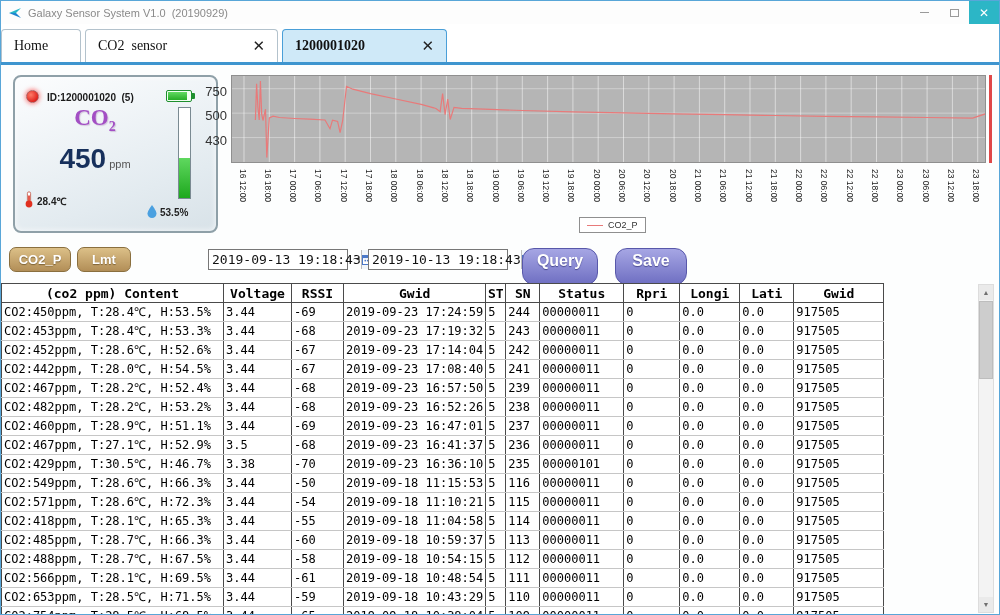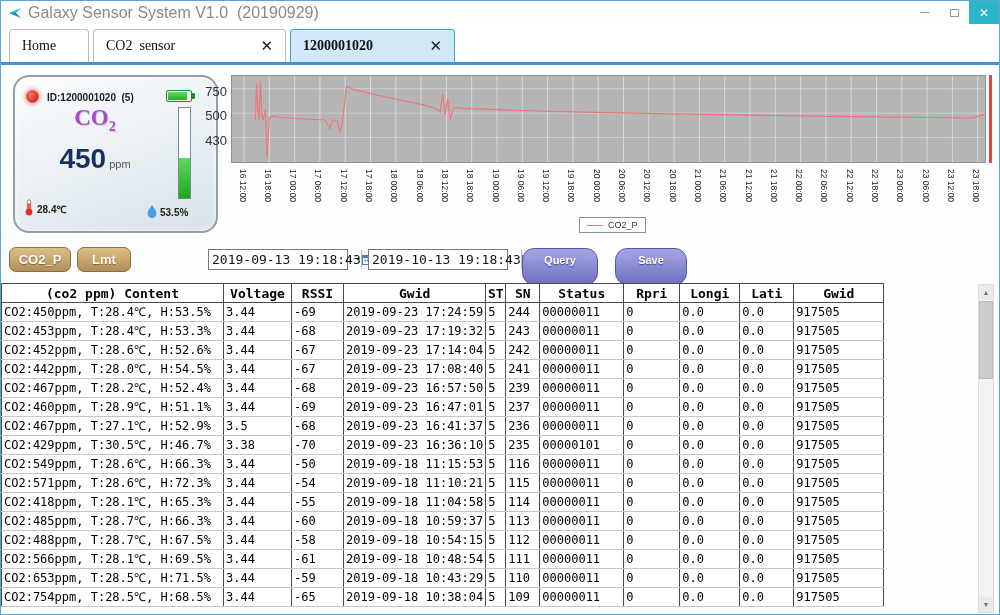--- a/index.html
+++ b/index.html
@@ -4,51 +4,51 @@
 <style>
   * { margin:0; padding:0; box-sizing:border-box; }
   html,body { width:1000px; height:615px; }
   body { font-family:"Liberation Sans",sans-serif; background:#fff; overflow:hidden; }
 
   .window { position:relative; width:1000px; height:615px; border:1px solid #58a6d8; background:#fdfefe; overflow:hidden; }
 
   
   .titlebar { height:23px; display:flex; align-items:center; background:#fdfdfd; }
   .logo { margin:0 6px 0 7px; display:flex; }
-  .title { font-size:16px; color:#8a8a8a; white-space:pre;text-align:center; }
+  .title { font-size:11px; color:#8a8a8a; white-space:pre;text-align:center; }
   .tb-spacer { flex:1; }
   .tb-btn { width:30px; height:23px; display:flex; align-items:center; justify-content:center; color:#9a9a9a; font-size:11px; cursor:default; }
   .tb-min-glyph { width:9px; height:1px; background:#9a9a9a; }
   .tb-max-glyph { width:9px; height:8px; border:1px solid #9a9a9a; }
   .tb-close { background:#2cb6c6; color:#fff; font-size:12px; }
 
   
-  .tabbar { height:41px; display:flex; align-items:flex-end; padding-left:8px; gap:4px; background:#fff; border-bottom:3px solid #3e95cf; }
+  .tabbar { height:41px; display:flex; align-items:flex-end; gap:4px; background:#fff; border-bottom:3px solid #3e95cf; }
   .tab { height:33px; display:flex; align-items:center; justify-content:space-between; padding:0 12px; border:1px solid #b3c2cc; border-bottom:none; border-radius:4px 4px 0 0; background:#fff; font-family:"Liberation Serif","DejaVu Serif",serif; font-size:14px; color:#111; cursor:default; }
   .tab:nth-child(1) { min-width:80px; }
   .tab:nth-child(2) { min-width:193px; }
   .tab:nth-child(3) { min-width:165px; }
   .tab.active { background:#cfe9f8; border-color:#4a9fd8; font-weight:bold; }
   .tab-label { white-space:pre; }
   .tab-close { font-size:15px; font-weight:normal; color:#222; padding-left:10px; }
 
   
-  .device-card { position:absolute; left:12px; top:74px; width:205px; height:158px; border:2px solid #8fa0a8; border-radius:16px; background:linear-gradient(160deg,#fcfdfe 0%,#e3ebf0 70%,#d8e2e8 100%); box-shadow:inset 0 0 6px rgba(255,255,255,.8); }
+  .device-card { position:absolute; left:12px; top:74px; width:205px; height:158px; border:2px solid #8fa0a8; border-radius:8px; background:linear-gradient(160deg,#fcfdfe 0%,#e3ebf0 70%,#d8e2e8 100%); box-shadow:inset 0 0 6px rgba(255,255,255,.8); }
   .led { position:absolute; left:11px; top:13px; width:13px; height:13px; border-radius:50%; border:1px solid #b06060; background:radial-gradient(circle at 35% 35%, #ff7a66, #d10000); box-shadow:0 0 4px 1px rgba(255,40,40,.55); }
   .device-id { position:absolute; left:32px; top:15px; font-size:10px; font-weight:bold; color:#1a1a1a; white-space:pre; }
   .battery { position:absolute; left:151px; top:13px; width:26px; height:12px; border:1px solid #1e8f2e; border-radius:2px; background:#f2fff2; padding:1px; }
   .battery::after { content:""; position:absolute; right:-4px; top:2px; width:3px; height:6px; background:#1e8f2e; border-radius:0 1px 1px 0; }
   .battery-fill { display:block; height:100%; width:86%; background:linear-gradient(#62da62,#27ad27); }
   .gas-label { position:absolute; left:0; top:28px; width:160px; text-align:center; font-family:"Liberation Serif","DejaVu Serif",serif; font-weight:bold; font-size:23px; color:#a34fc4; text-shadow:1px 1px 1px rgba(120,60,140,.25); }
   .gas-label sub { font-size:14px; }
   .gas-value { position:absolute; left:0; top:66px; width:160px; text-align:center; font-weight:bold; font-size:28px; color:#17305c; }
   .gas-unit { font-size:11px; font-weight:normal; color:#555; margin-left:3px; }
   .gauge { position:absolute; left:163px; top:30px; width:13px; height:92px; border:1px solid #7a8a92; background:#fff; }
   .gauge-fill { position:absolute; bottom:0; left:0; right:0; height:44%; background:linear-gradient(#5fd85f,#1ea81e); }
-  .temp-row { position:absolute; left:9px; top:122px; display:flex; align-items:center; gap:3px; font-size:10px; font-weight:bold; color:#222; }
+  .temp-row { position:absolute; left:9px; top:114px; display:flex; align-items:center; gap:3px; font-size:10px; font-weight:bold; color:#222; }
   .hum-row { position:absolute; left:132px; top:128px; display:flex; align-items:center; gap:3px; font-size:10px; font-weight:bold; color:#222; }
 
   
   .chart-ylabels { position:absolute; left:196px; top:74px; width:32px; height:88px; }
   .ytick { position:absolute; right:2px; font-size:13px; color:#333; }
   .chart-plot { position:absolute; left:230px; top:74px; width:755px; height:88px; background:#b5b5b5; border:1px solid #8f8f8f; }
   .chart-redbar { position:absolute; left:988px; top:74px; width:3px; height:88px; background:#e04848; }
   .chart-xlabels { position:absolute; left:230px; top:165px; width:762px; height:50px; overflow:visible; }
   .xlabel { position:absolute; top:3px; white-space:nowrap; font-size:8.5px; color:#222; transform:rotate(90deg); transform-origin:0 0; }
   .chart-legend { position:absolute; left:578px; top:216px; display:flex; align-items:center; gap:5px; border:1px solid #8f8f8f; background:#fff; padding:2px 7px; font-size:9px; color:#333; }
@@ -57,21 +57,21 @@
   
   .btn-tan { position:absolute; height:25px; border:1px solid #8a6f3e; border-radius:7px; background:linear-gradient(#dcc088,#b28e57); color:#fff; font-weight:bold; font-size:13px; text-align:center; line-height:23px; text-shadow:0 1px 1px #7c6236; cursor:default; }
   .btn-co2p { left:8px; top:246px; width:62px; }
   .btn-lmt { left:76px; top:246px; width:54px; }
   .datebox { position:absolute; top:248px; width:140px; height:21px; border:1px solid #777; background:#fff; display:flex; align-items:center; }
   .datebox-1 { left:207px; }
   .datebox-2 { left:367px; }
   .date-text { flex:1; font-family:"DejaVu Sans Mono","Liberation Mono",monospace; font-size:13px; color:#111; padding-left:3px; white-space:pre; }
   .date-icon { width:15px; height:19px; display:flex; align-items:center; justify-content:center; border-left:1px solid #bbb; background:#f2f6fa; }
   .tilde { position:absolute; left:352px; top:250px; font-size:13px; color:#333; }
-  .btn-purple { position:absolute; top:247px; height:37px; border:1px solid #5858aa; border-radius:12px; background:linear-gradient(#a6a6e4,#6f6fc2); color:#fff; font-weight:bold; font-size:11px; text-align:center; line-height:23px; text-shadow:0 1px 1px #4a4a90; cursor:default; }
+  .btn-purple { position:absolute; top:247px; height:37px; border:1px solid #5858aa; border-radius:12px; background:linear-gradient(#a6a6e4,#6f6fc2); color:#fff; font-weight:bold; font-size:16px; text-align:center; line-height:23px; text-shadow:0 1px 1px #4a4a90; cursor:default; }
   .btn-query { left:521px; top:247px; width:76px; }
   .btn-save { left:614px; top:247px; width:72px; }
 
   
   .data-table { position:absolute; left:0; top:282px; border-collapse:collapse; table-layout:fixed; font-family:"DejaVu Sans Mono","Liberation Mono",monospace; font-size:12px; color:#000; background:#fff; }
   .data-table th { height:19px; border:1px solid #4a4a4a; font-size:13px; font-weight:bold; text-align:center; white-space:pre; overflow:hidden; }
   .data-table td { height:18px; line-height:18px; border-left:1px solid #4a4a4a; border-right:1px solid #4a4a4a; border-bottom:1px solid #c6c6c6; padding:0 2px; white-space:pre; overflow:hidden; }
 
   
   .scrollbar { position:absolute; left:977px; top:283px; width:16px; height:329px; background:#f3f3f3; border:1px solid #ddd; }
@@ -346,20 +346,33 @@
           <td>2019-09-23 16:57:50</td>
           <td>5</td>
           <td>239</td>
           <td>00000011</td>
           <td>0</td>
           <td>0.0</td>
           <td>0.0</td>
           <td>917505</td>
         </tr>
         <tr>
+          <td>CO2:482ppm, T:28.2℃, H:53.2%</td>
+          <td>3.44</td>
+          <td>-68</td>
+          <td>2019-09-23 16:52:26</td>
+          <td>5</td>
+          <td>238</td>
+          <td>00000011</td>
+          <td>0</td>
+          <td>0.0</td>
+          <td>0.0</td>
+          <td>917505</td>
+        </tr>
+        <tr>
           <td>CO2:460ppm, T:28.9℃, H:51.1%</td>
           <td>3.44</td>
           <td>-69</td>
           <td>2019-09-23 16:47:01</td>
           <td>5</td>
           <td>237</td>
           <td>00000011</td>
           <td>0</td>
           <td>0.0</td>
           <td>0.0</td>

